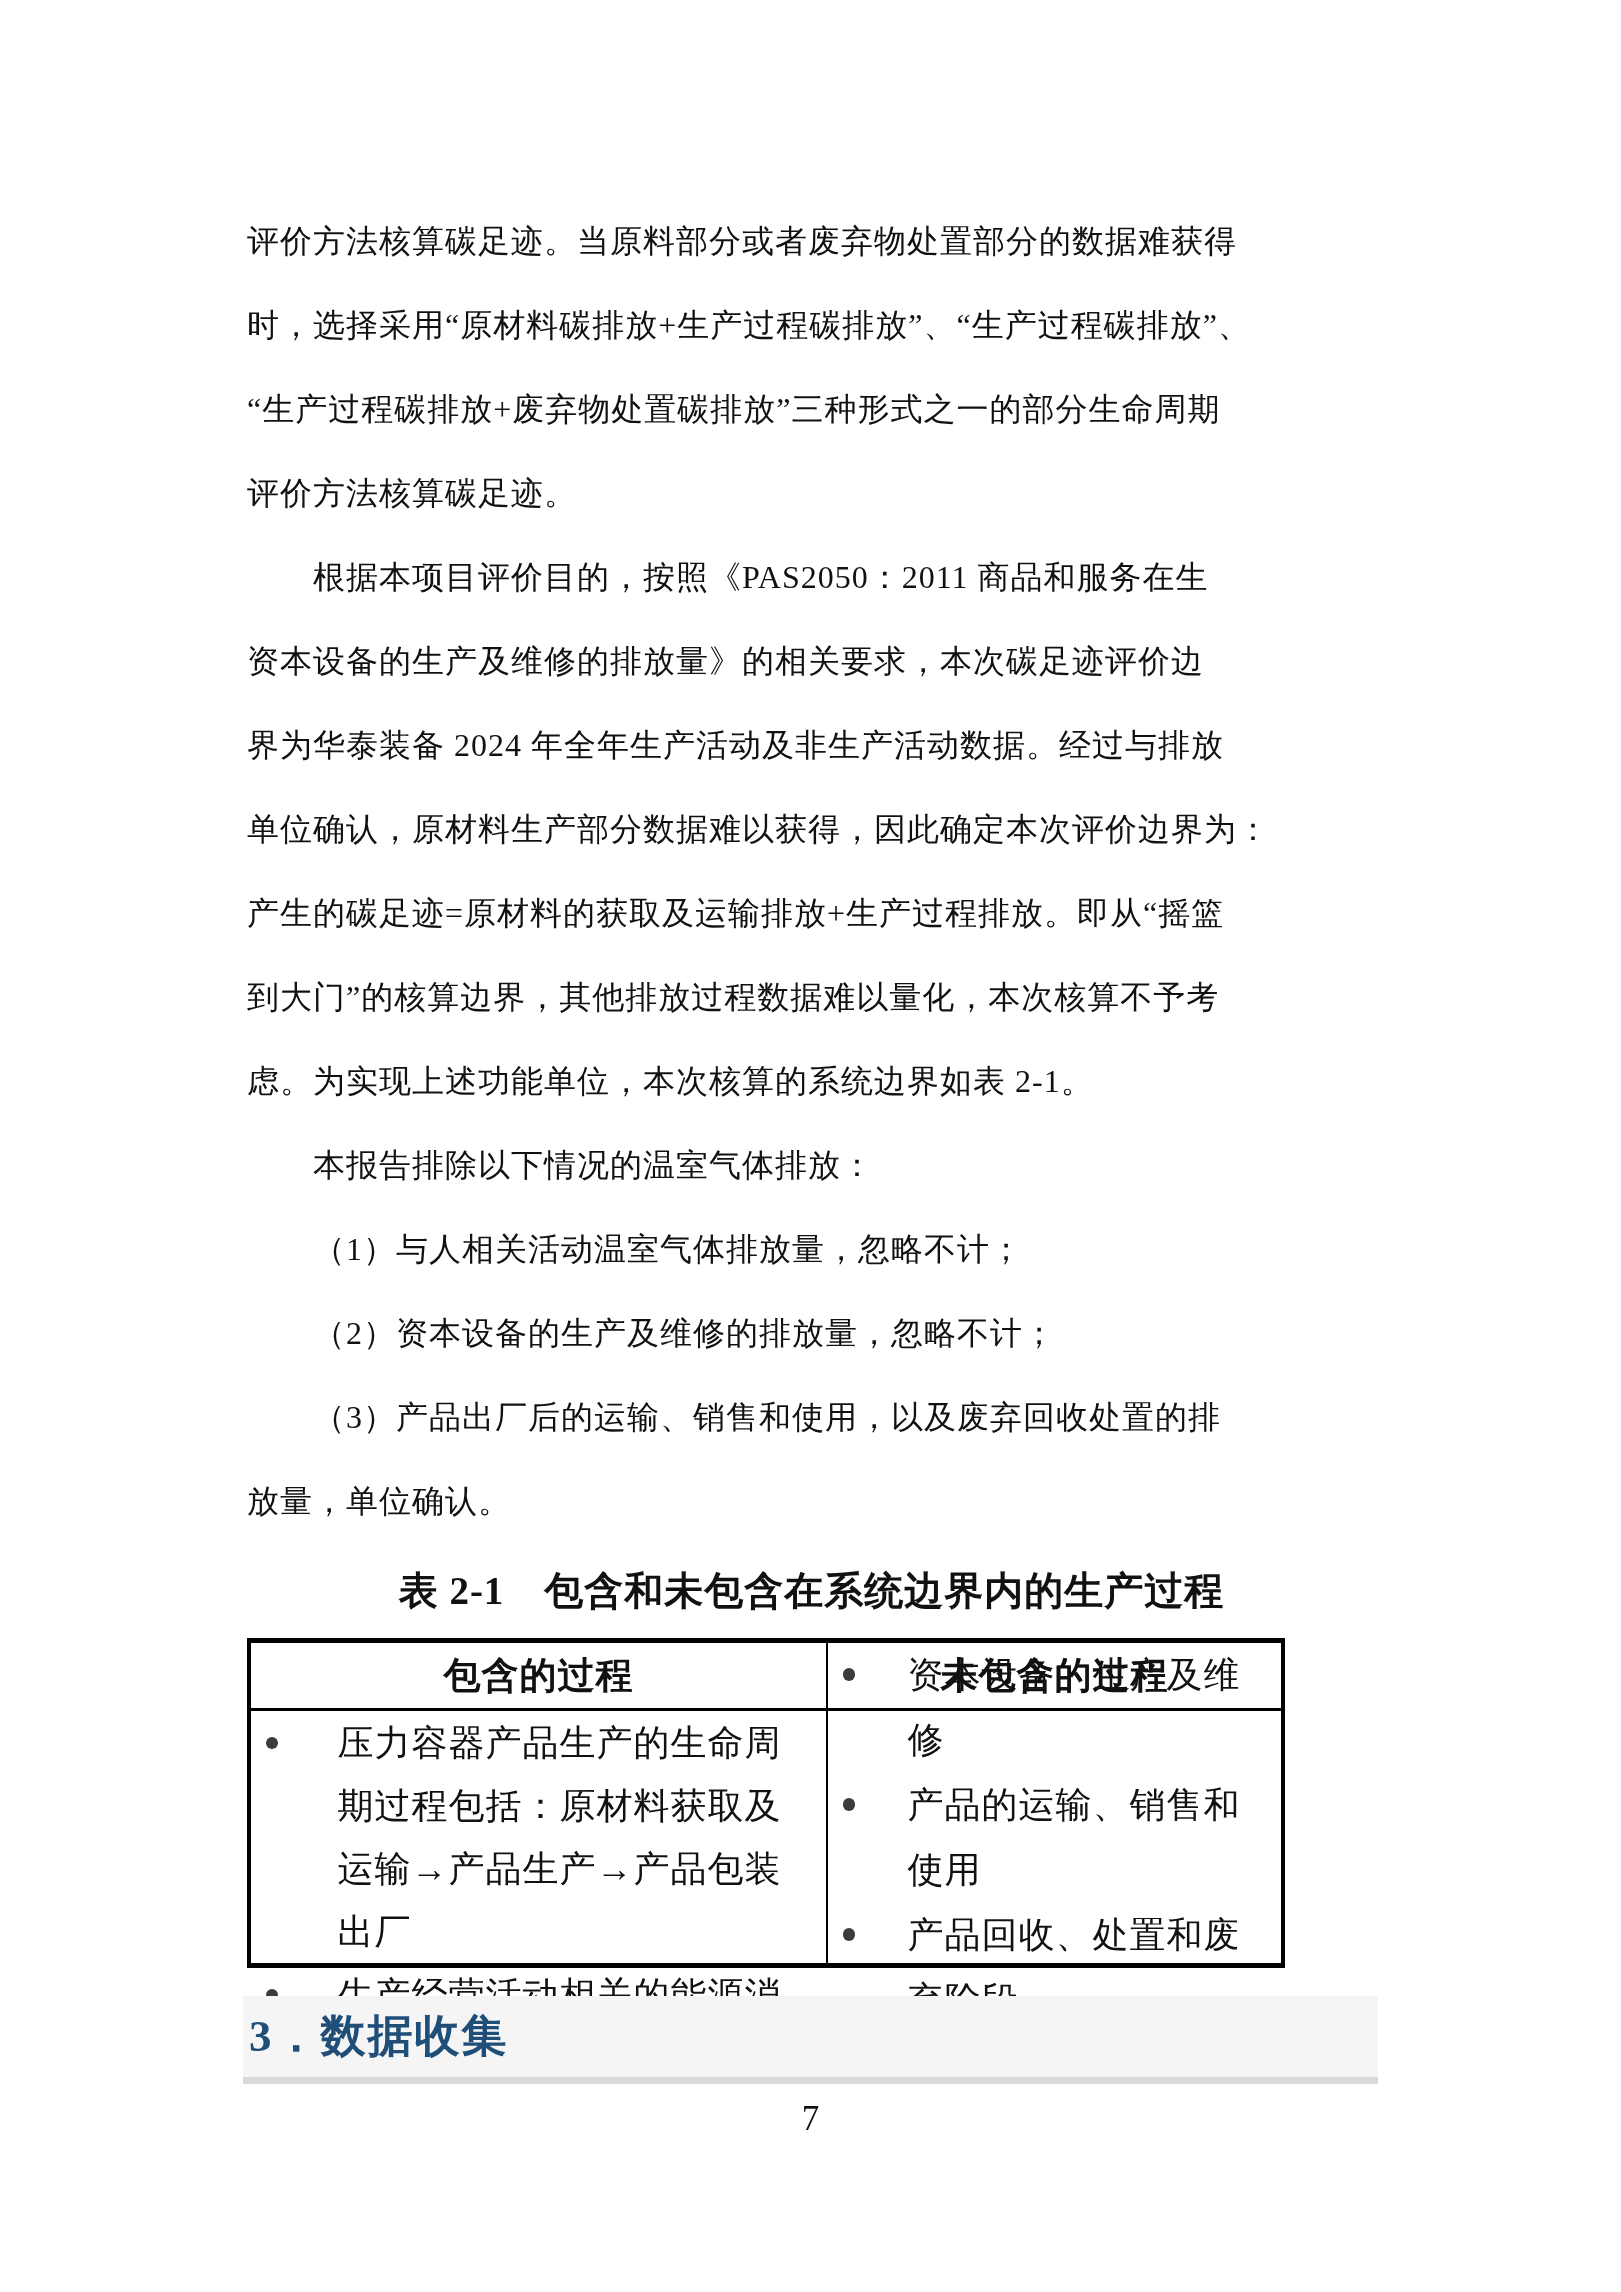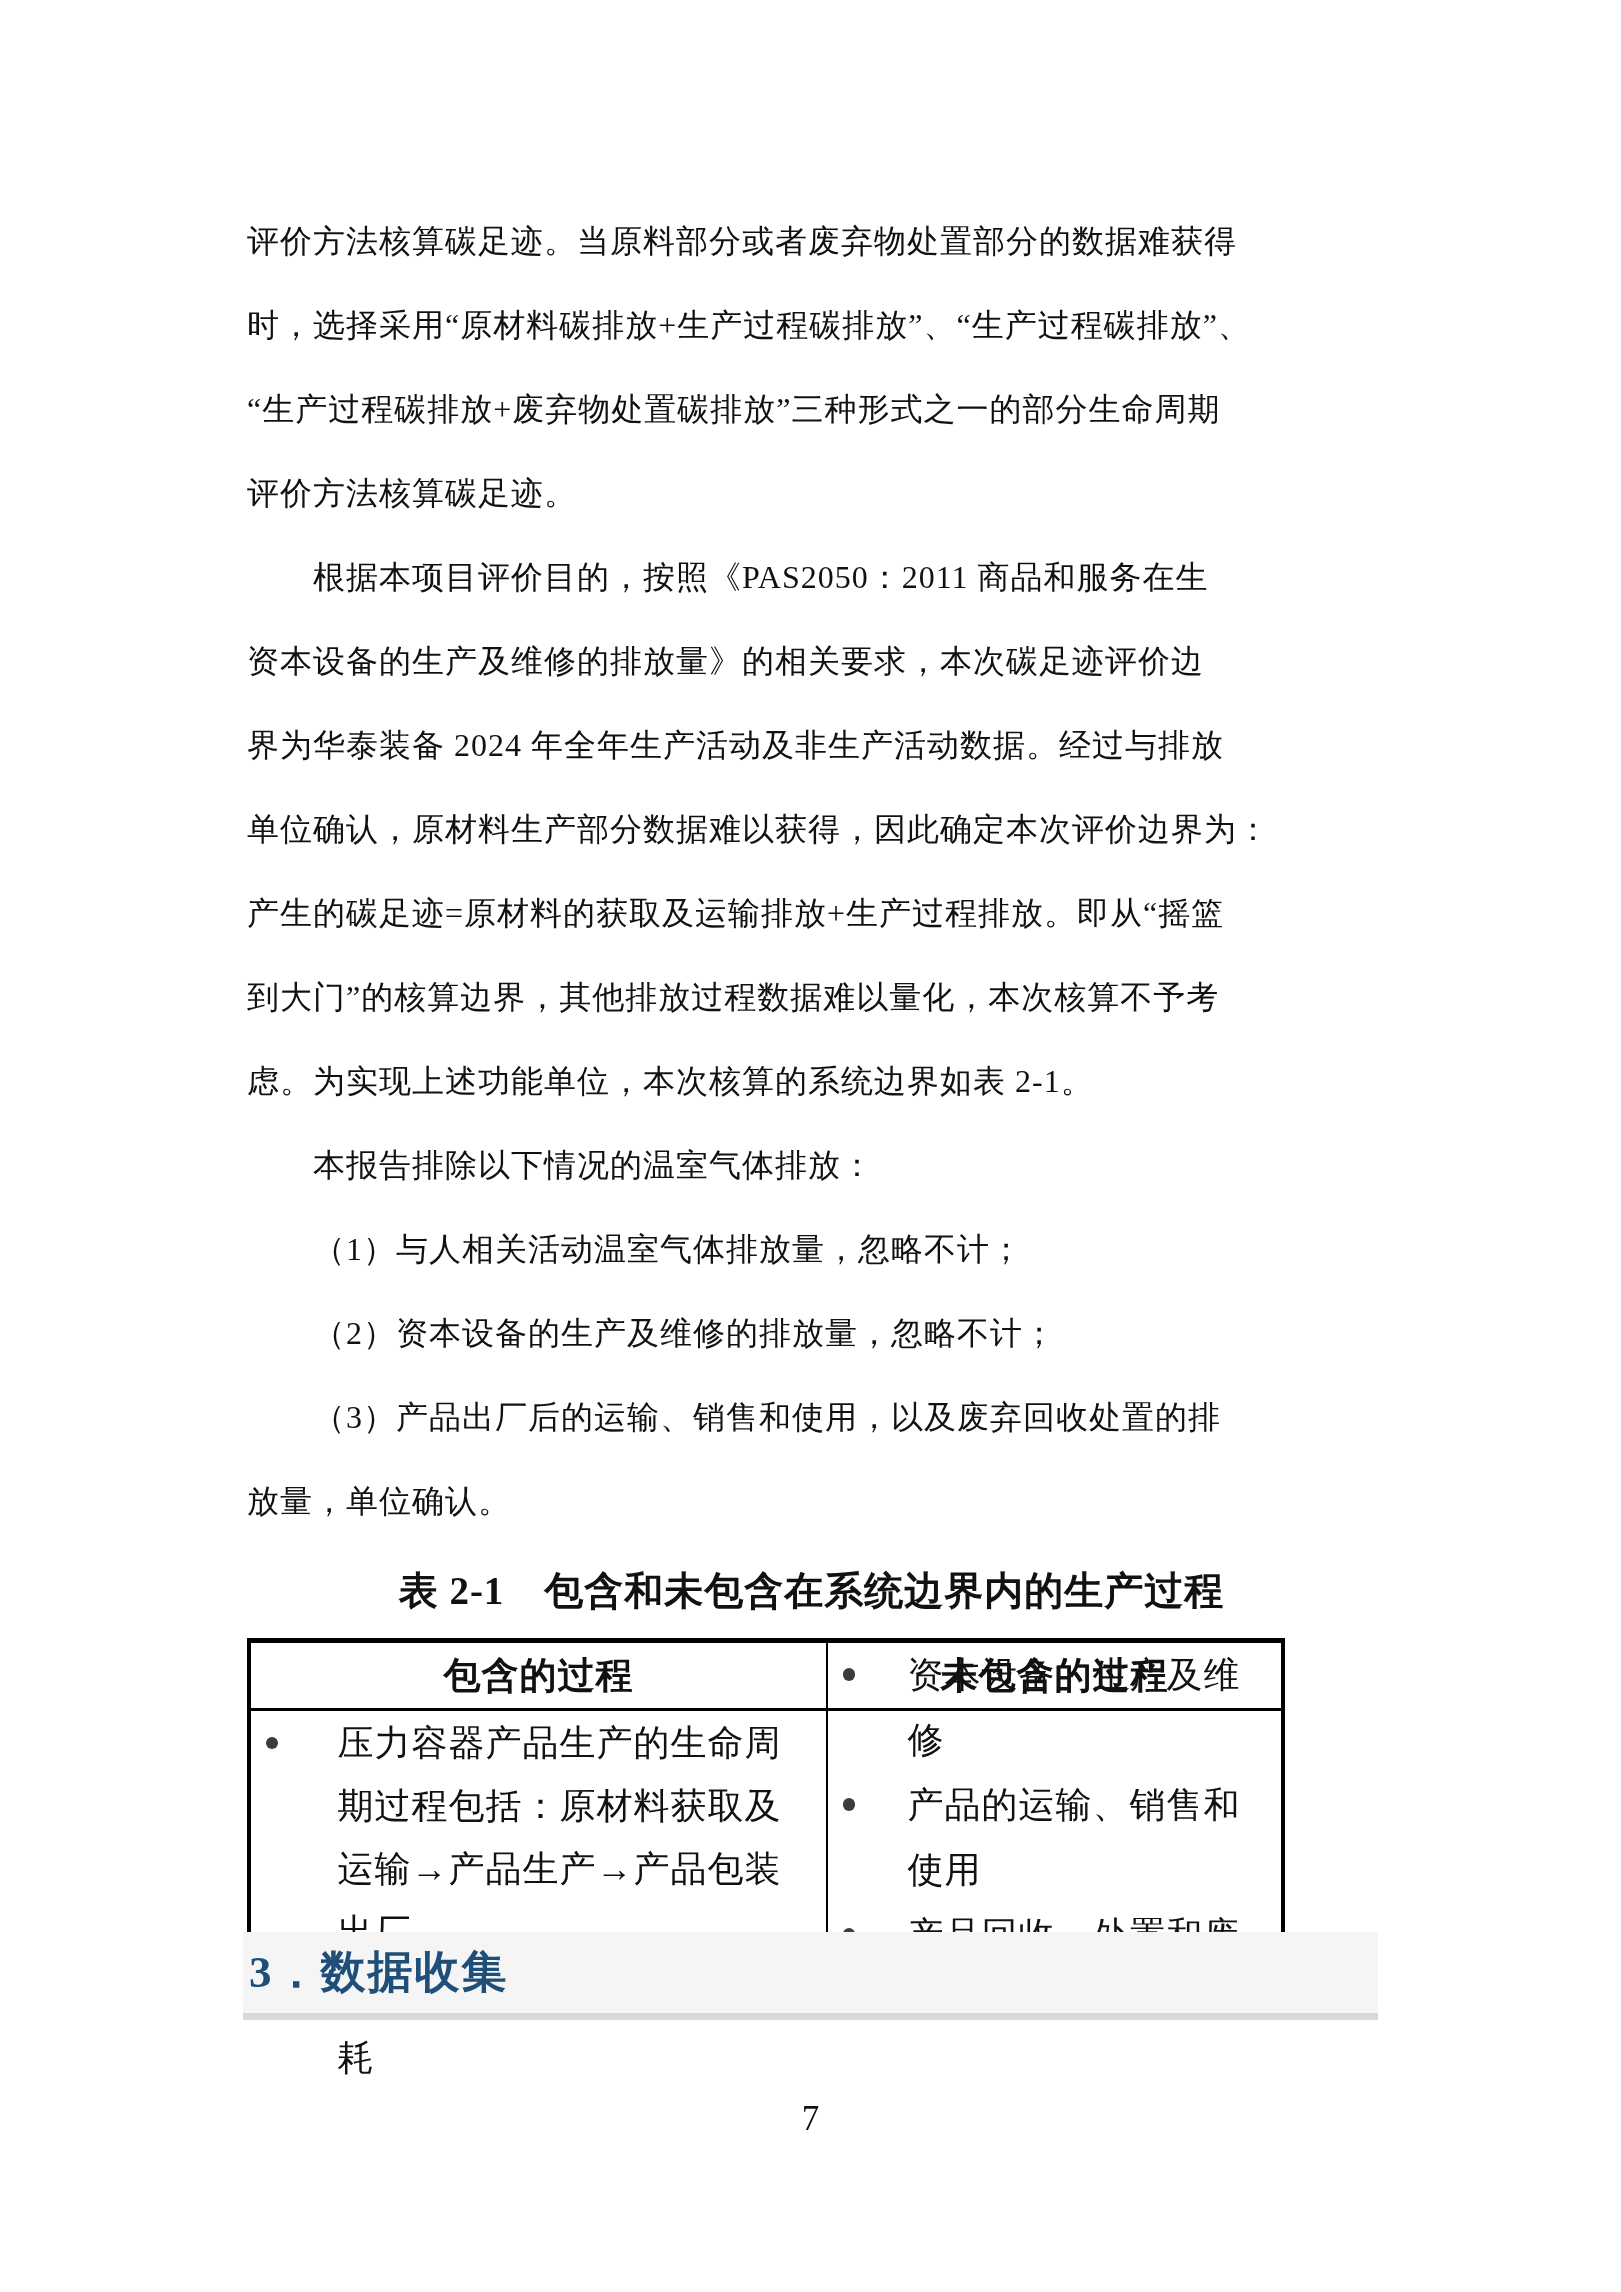--- a/index.html
+++ b/index.html
@@ -76,21 +76,21 @@
     flex:0 0 12.7px;
     width:12.7px;height:12.7px;
     border-radius:50%;
     background:#3c3c3c;
     margin-right:52px;
     margin-left:4.9px;
   }
   .item-text{letter-spacing:1px;}
   .section-heading-band{
     position:absolute;
-    left:243px;top:1932px;
+    left:243px;top:1996px;
     width:1135px;height:81px;
     background:#f5f5f6;
     border-bottom:7.8px solid #d9d9d9;
     box-sizing:content-box;
   }
   .section-heading-text{
     display:block;
     padding-left:5.9px;
     line-height:81px;
     font-size:45px;

